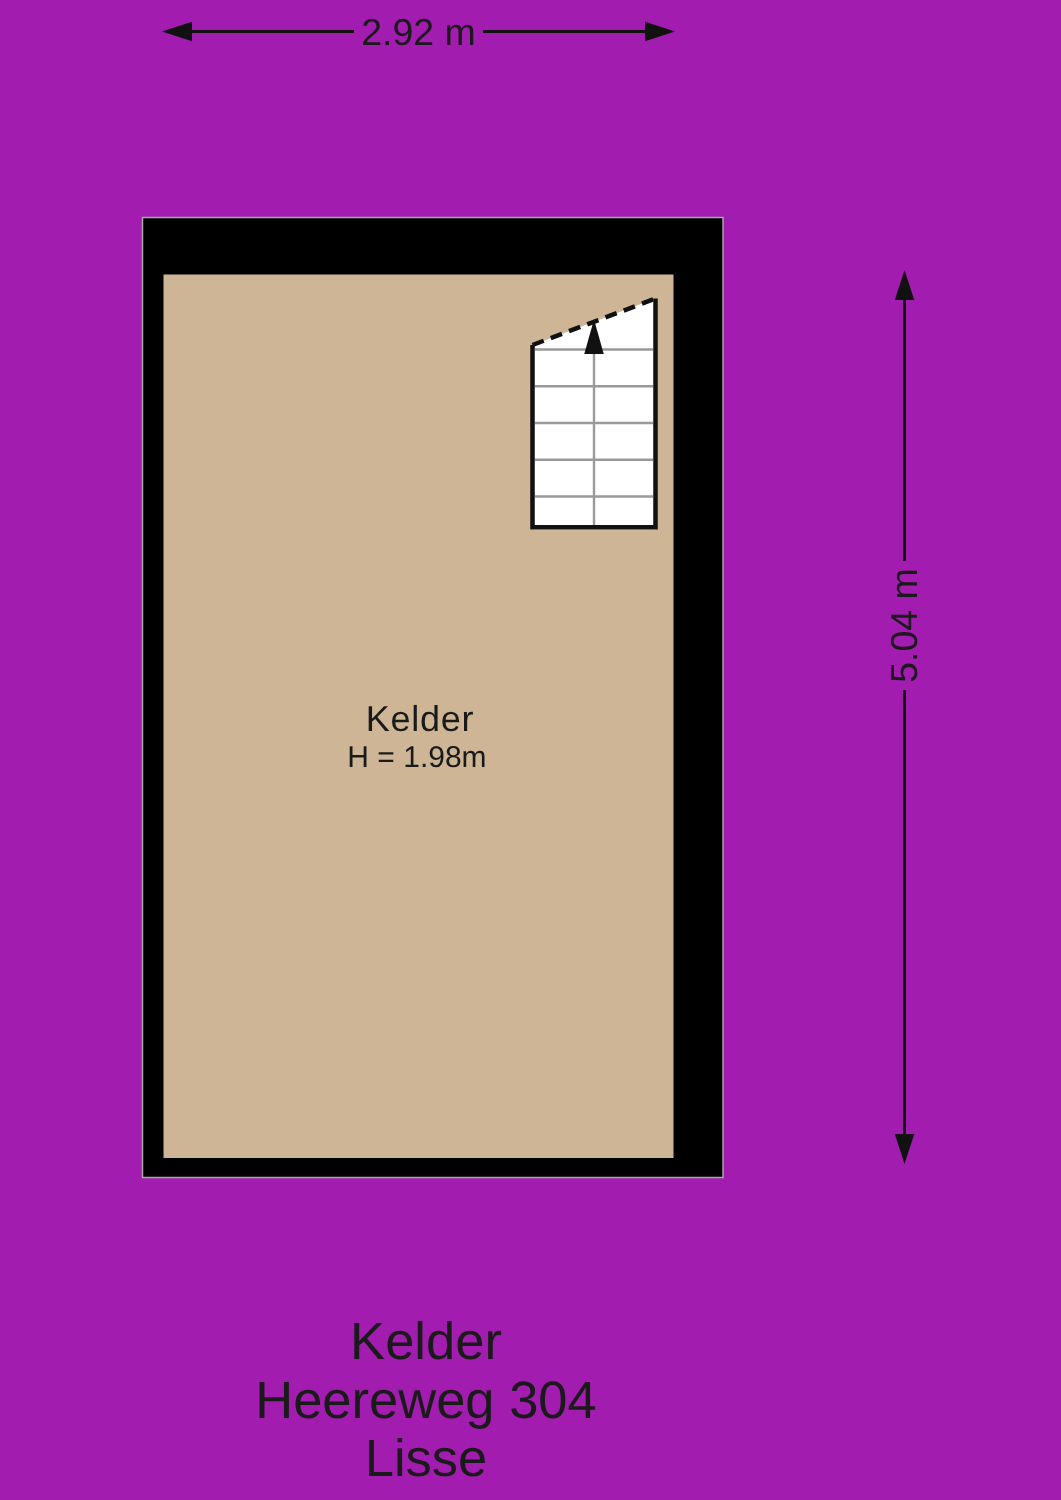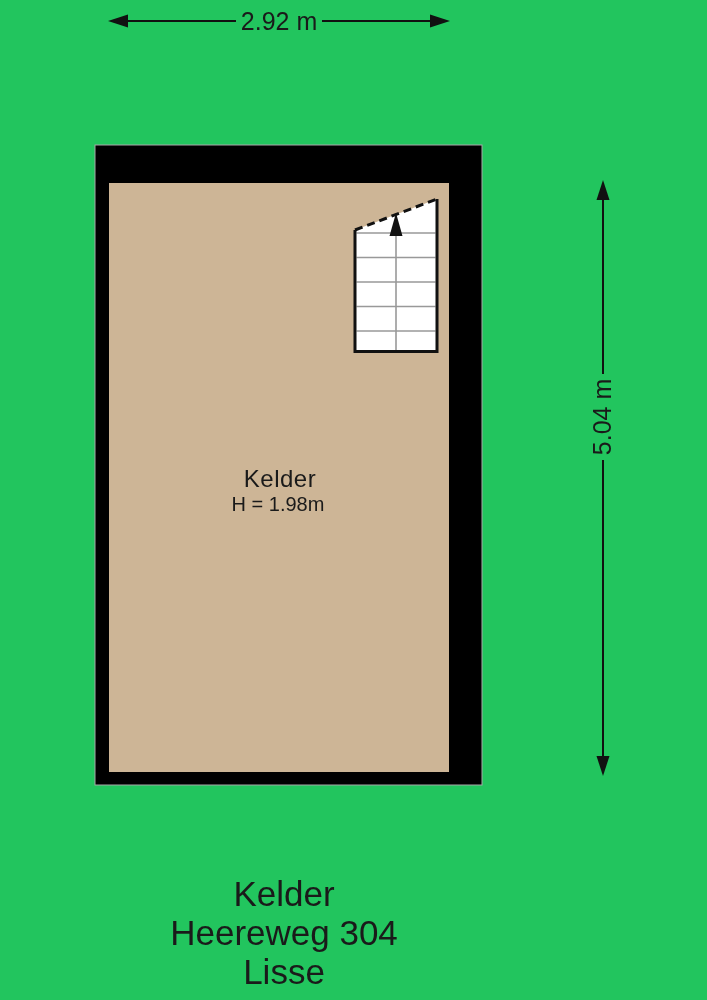--- a/index.html
+++ b/index.html
@@ -4,21 +4,21 @@
 <style>
   html, body {
     margin: 0;
     padding: 0;
     background: #ffffff;
   }
   .canvas {
     position: relative;
     width: 707px;
     height: 1000px;
-    background: #22c55e;
+    background: #a21caf;
     font-family: "Liberation Sans", "DejaVu Sans", sans-serif;
     overflow: hidden;
   }
   svg text {
     font-family: "Liberation Sans", "DejaVu Sans", sans-serif;
     fill: #1a1a1a;
   }
   .dim-label { font-size: 25px; }
   .room-name { font-size: 24px; letter-spacing: 0.5px; }
   .room-height { font-size: 20px; }

